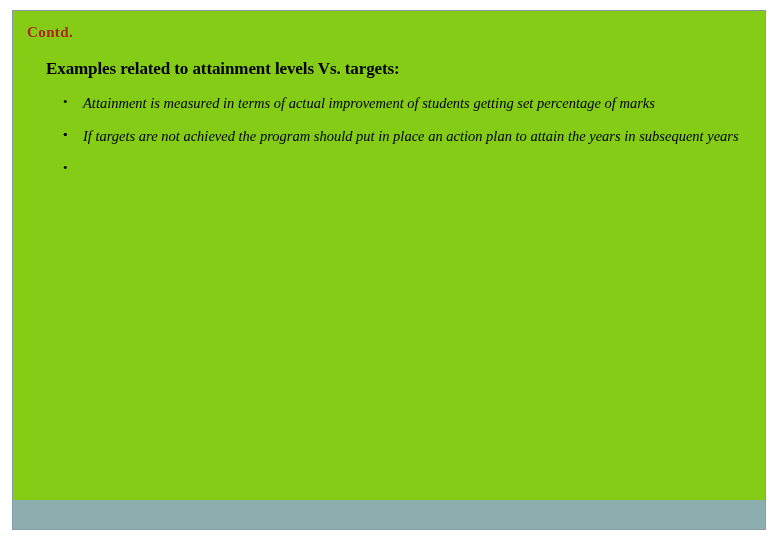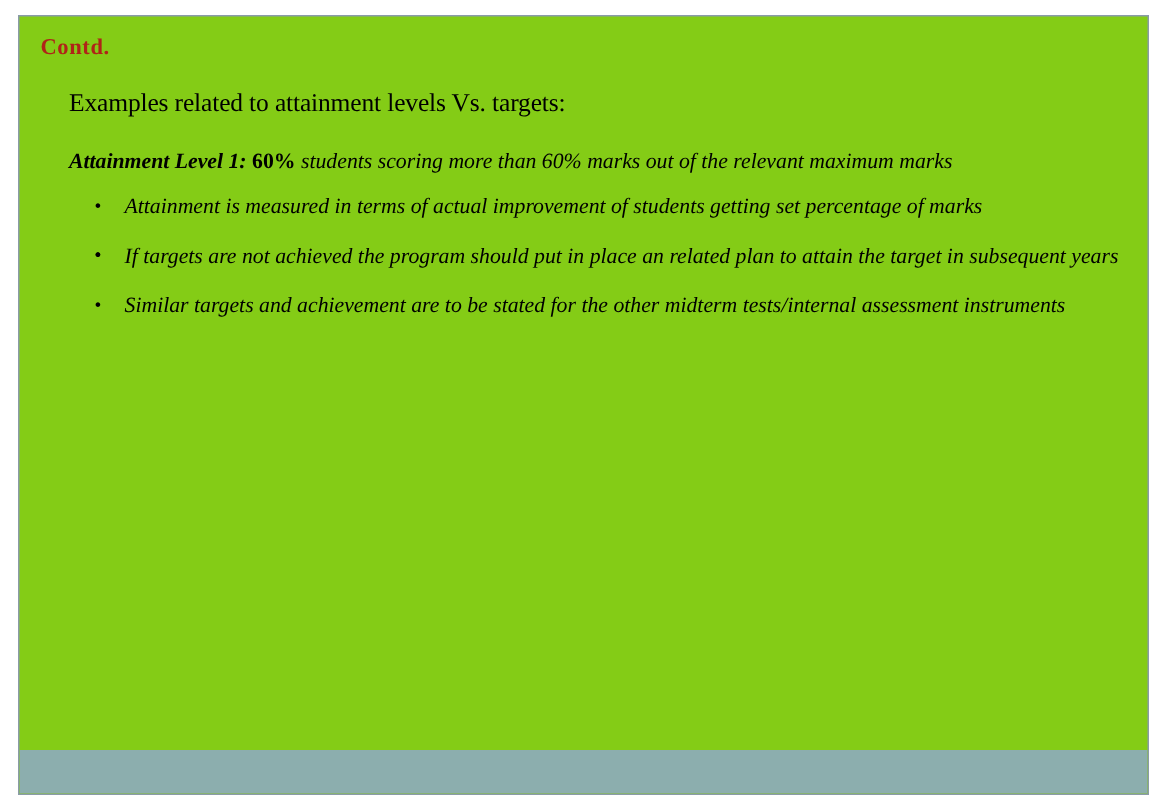--- a/index.html
+++ b/index.html
@@ -50,21 +50,21 @@
   .content {
     position: absolute;
     left: 0;
     top: 48px;
     right: 0;
   }
 
   .section-heading {
     margin: 0 0 14px 33px;
     font-family: "Liberation Serif", "DejaVu Serif", serif;
-    font-weight: normal;
+    font-weight: bold;
     font-size: 17px;
     color: #000000;
     letter-spacing: -0.1px;
     white-space: nowrap;
   }
 
   .level-para {
     margin: 0 0 0 33px;
     padding-right: 20px;
     font-family: "Liberation Serif", "DejaVu Serif", serif;
@@ -131,43 +131,37 @@
 
 <div id="slide">
   <div id="slide-body">
 
     <div class="contd-title">Contd.</div>
 
     <div class="content">
 
       <div class="section-heading">Examples related to attainment levels Vs. targets:</div>
 
-      <p class="level-para">
-        <span class="lead"><span>Attainment Level 1:</span>
-          <span class="pct">60%</span></span>
-        <span>students scoring more than 60% marks out of the relevant maximum marks</span>
-      </p>
 
 
 
       <ul class="bullets">
         <li>
           <span class="marker">•</span>
           <span>Attainment is measured in terms of actual improvement of students getting set percentage of marks</span>
         </li>
         <li>
           <span class="marker">•</span>
         </li>
         <li>
           <span class="marker">•</span>
-          <span>If targets are not achieved the program should put in place an related plan to attain the target in subsequent years</span>
+          <span>If targets are not achieved the program should put in place an action plan to attain the years in subsequent years</span>
         </li>
         <li>
           <span class="marker">•</span>
-          <span>Similar targets and achievement are to be stated for the other midterm tests/internal assessment instruments</span>
         </li>
       </ul>
 
     </div>
 
     <div id="footer-bar"></div>
   </div>
 </div>
 
 </body></html>

